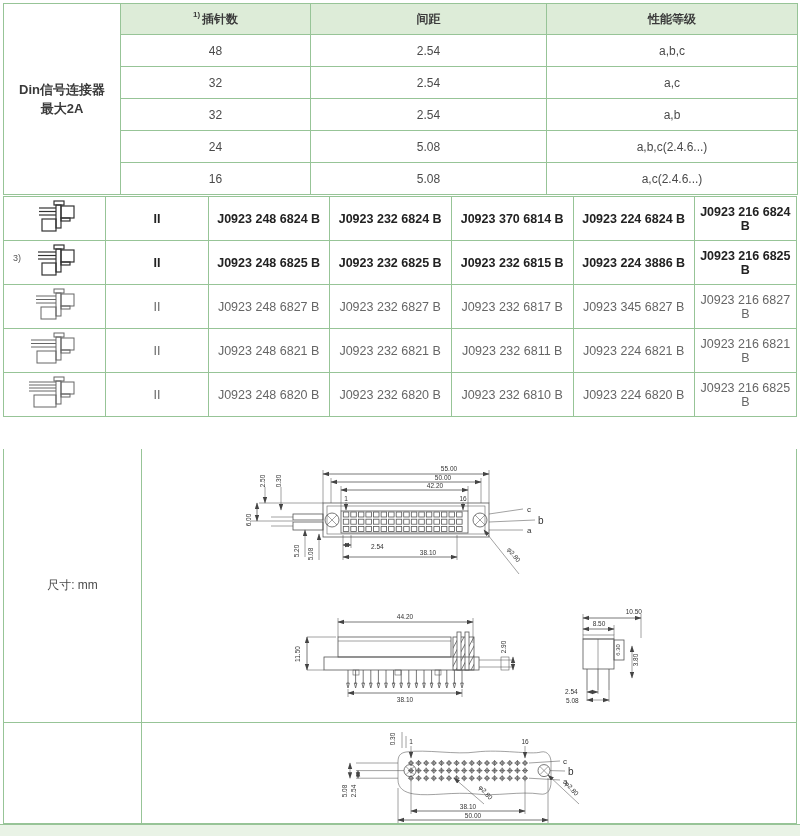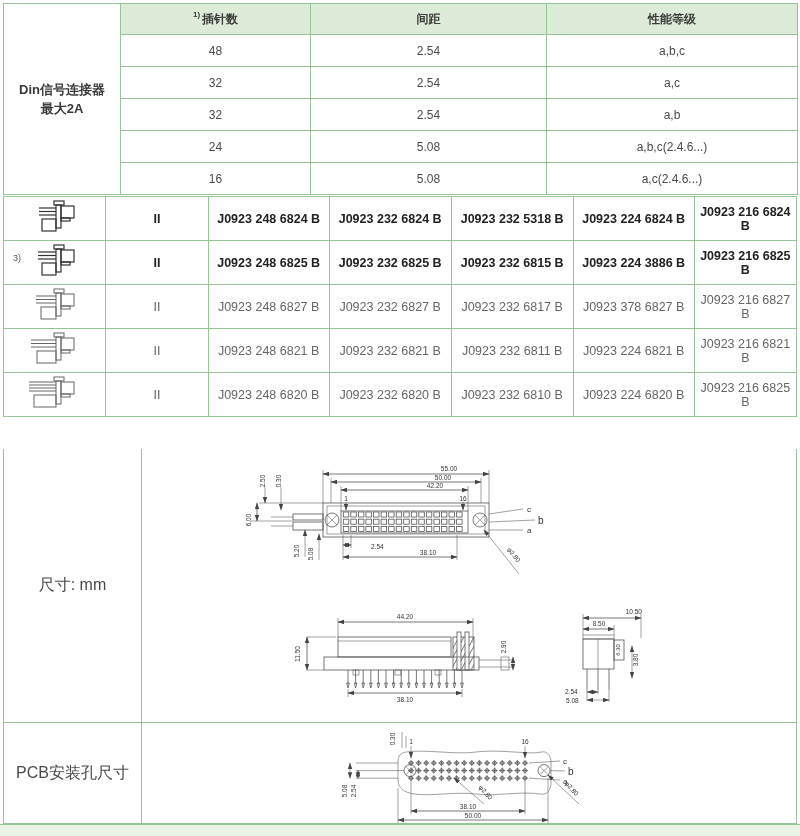--- a/index.html
+++ b/index.html
@@ -31,21 +31,21 @@
   #t2 td{height:44px;font-size:12.5px;color:#666;}
   #t2 tr.bold td{font-weight:bold;color:#222;}
   #t2 .iconcell{position:relative;}
   #t2 .note{position:absolute;left:9px;top:12px;font-size:9px;color:#555;font-weight:normal;}
 
   .section{position:absolute;left:3px;width:794px;border:1px solid var(--border);border-top:none;background:#fff;}
   #sec3{top:449px;height:274px;}
   #sec4{top:723px;height:101px;}
   .vdivider{position:absolute;left:137px;top:0;bottom:0;width:0;border-left:1px solid var(--border);}
   .seclabel{position:absolute;left:0;top:0;bottom:0;width:137px;display:flex;
-            align-items:center;justify-content:center;font-size:16px;color:#4a4a4a;}
+            align-items:center;justify-content:center;font-size:12px;color:#4a4a4a;}
 
   .drw{position:absolute;}
   .drw line,.drw rect,.drw path,.drw circle,.drw polyline{stroke:var(--line);stroke-width:0.8;fill:none;}
   .drw .thin{stroke-width:0.55;}
   .drw text{font-size:6.5px;fill:#333;stroke:none;font-family:"Liberation Sans","DejaVu Sans",sans-serif;}
   .drw text.big{font-size:10px;}
   .drw text.mid{font-size:8px;}
   .icon line,.icon rect,.icon path{stroke:#666;stroke-width:1;fill:none;}
   tr.bold .icon line,tr.bold .icon rect,tr.bold .icon path{stroke:#333;stroke-width:1.2;}
 
@@ -119,21 +119,21 @@
           <rect x="25" y="4" width="10" height="4"></rect>
               <rect x="27" y="8" width="5" height="23"></rect>
           <rect x="32" y="9" width="13" height="12"></rect>
               <rect x="32" y="21" width="9" height="3"></rect>
           <rect x="13" y="22" width="14" height="12"></rect>
         </svg>
       </td>
       <td>II</td>
       <td style="width:121px">J0923 248 6824 B</td>
       <td style="width:122px">J0923 232 6824 B</td>
-      <td style="width:122px">J0923 232 5318 B</td>
+      <td style="width:122px">J0923 370 6814 B</td>
       <td style="width:121px">J0923 224 6824 B</td>
       <td>J0923 216 6824 B</td>
     </tr>
 
     <tr class="bold">
       <td class="iconcell">
         <span class="note">3)</span>
         <svg class="icon" width="52" height="40" viewBox="0 0 52 40">
           <line x1="9" y1="11" x2="27" y2="11"></line>
               <line x1="9" y1="14.5" x2="27" y2="14.5"></line>
@@ -163,21 +163,21 @@
               <rect x="27" y="8" width="5" height="23"></rect>
           <rect x="32" y="9" width="13" height="12"></rect>
               <rect x="32" y="21" width="9" height="3"></rect>
           <rect x="12" y="22" width="15" height="12"></rect>
         </svg>
       </td>
       <td>II</td>
       <td>J0923 248 6827 B</td>
       <td>J0923 232 6827 B</td>
       <td>J0923 232 6817 B</td>
-      <td>J0923 378 6827 B</td>
+      <td>J0923 345 6827 B</td>
       <td>J0923 216 6827 B</td>
     </tr>
 
     <tr>
       <td class="iconcell">
         <svg class="icon" width="52" height="40" viewBox="0 0 52 40">
           <line x1="2" y1="11" x2="27" y2="11"></line>
               <line x1="2" y1="14.5" x2="27" y2="14.5"></line>
               <line x1="2" y1="18" x2="27" y2="18"></line>
           <rect x="25" y="4" width="10" height="4"></rect>
@@ -447,21 +447,20 @@
       <line class="thin" x1="52" y1="92" x2="52" y2="104"></line>
       <line class="thin" x1="30" y1="94" x2="41" y2="94" marker-start="url(#arr)" marker-end="url(#arr)"></line>
       <text x="8" y="96">2.54</text>
       <line class="thin" x1="30" y1="102" x2="52" y2="102" marker-start="url(#arr)" marker-end="url(#arr)"></line>
       <text x="9" y="105">5.08</text>
     </svg>
   </div>
 
   <div class="section" id="sec4">
     <div class="vdivider"></div>
-    <div class="seclabel">PCB安装孔尺寸</div>
 
     <svg class="drw" style="left:332px;top:5px" width="260" height="95" viewBox="0 0 260 95">
 
       <path class="thin" d="M70,24 C90,21 120,27 140,24 C165,21 195,27 205,24 C212,22.5 215,29 215,34
                L215,54 C215,61 212,67.5 204,66 C184,63 160,68.5 140,66 C118,63.5 95,68.5 78,66
                C68,64.5 62,60 62,52 L62,34 C62,28 64,25 70,24 Z"></path>
 
       <text transform="rotate(-90 59 11)" x="59" y="11" text-anchor="middle">0.30</text>
       <line class="thin" x1="66" y1="4" x2="66" y2="20"></line>
         <line class="thin" x1="70" y1="8" x2="70" y2="20"></line>

